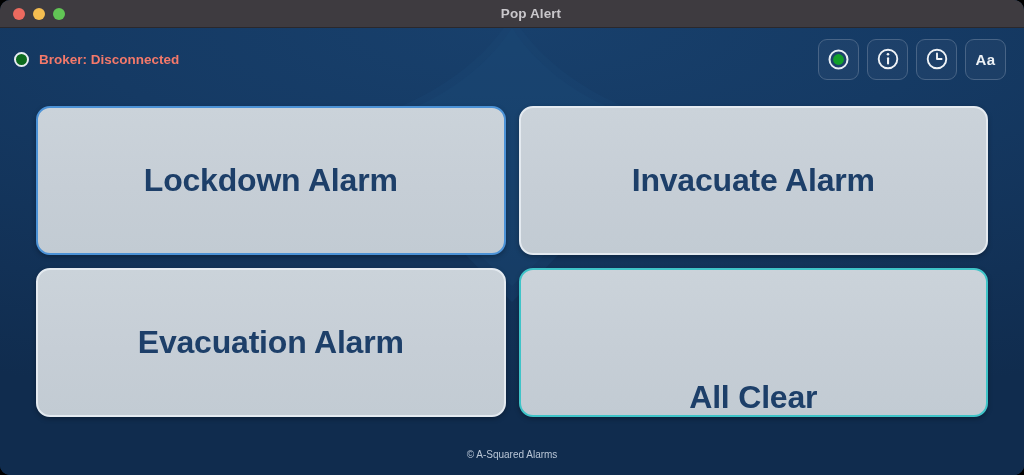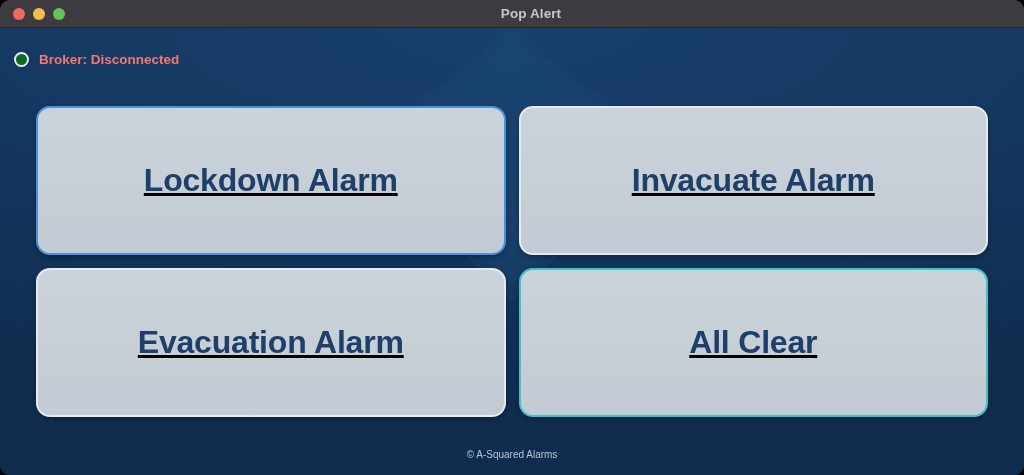--- a/index.html
+++ b/index.html
@@ -110,40 +110,39 @@
 
   
   .grid {
     position:relative; z-index:2;
     flex:1 1 auto;
     display:grid;
     grid-template-columns:1fr 1fr;
     grid-template-rows:1fr 1fr;
     gap:13px;
     padding:16px 36px;
-    text-decoration:underline;
   }
 
   .alarm-btn {
     border-radius:14px;
     background:linear-gradient(180deg,#cbd3da 0%,#c6ced6 55%,#c2cbd3 100%);
     display:flex; align-items:center; justify-content:center;
     cursor:pointer;
     box-shadow:0 2px 5px rgba(0,0,0,.28);
   }
   .alarm-btn span {
     font-size:32px; font-weight:bold;
     color:#1d3f69;
     letter-spacing:-.2px;
     text-align:center;
     line-height:1.1;
   }
   .alarm-btn.b-blue  { border:2px solid #4c92d6; }
   .alarm-btn.b-light { border:2px solid #e4eaf0; }
-  .alarm-btn.b-teal  { border:2px solid #3fc4c8; }
+  .alarm-btn.b-teal  { border:2px solid #3fc4c8;align-items:flex-end; }
 
   
   .footer {
     position:relative; z-index:2;
     flex:0 0 42px;
     display:flex; align-items:center; justify-content:center;
     font-size:10px; color:#b9c6d6;
   }
 </style>
 </head>
@@ -171,20 +170,49 @@
 
     <div class="header">
 
       <div class="status">
         <span class="status-dot"></span>
         <span class="status-text">Broker: Disconnected</span>
       </div>
 
       <div class="spacer"></div>
 
+      <div class="icon-bar">
+
+        <div class="icon-btn">
+          <svg width="23" height="23" viewBox="0 0 23 23">
+            <circle cx="11.5" cy="11.5" r="9" fill="none" stroke="#e9eef4" stroke-width="2"></circle>
+            <circle cx="11.5" cy="11.5" r="5.4" fill="#12a02a"></circle>
+          </svg>
+        </div>
+
+        <div class="icon-btn">
+          <svg width="24" height="24" viewBox="0 0 24 24">
+            <circle cx="12" cy="12" r="9.3" fill="none" stroke="#eef2f6" stroke-width="1.9"></circle>
+            <circle cx="12" cy="7.3" r="1.3" fill="#eef2f6"></circle>
+            <rect x="11" y="10.2" width="2.1" height="7.2" rx="1" fill="#eef2f6"></rect>
+          </svg>
+        </div>
+
+        <div class="icon-btn">
+          <svg width="24" height="24" viewBox="0 0 24 24">
+            <circle cx="12" cy="12" r="9.3" fill="none" stroke="#eef2f6" stroke-width="1.9"></circle>
+            <path d="M12 6.4 V12 H16.6" fill="none" stroke="#eef2f6" stroke-width="1.9" stroke-linecap="round" stroke-linejoin="round"></path>
+          </svg>
+        </div>
+
+        <div class="icon-btn">
+          <span class="aa">Aa</span>
+        </div>
+
+      </div>
     </div>
 
     <div class="grid">
 
       <div class="alarm-btn b-blue">
         <span>Lockdown Alarm</span>
       </div>
 
       <div class="alarm-btn b-light">
         <span>Invacuate Alarm</span>

